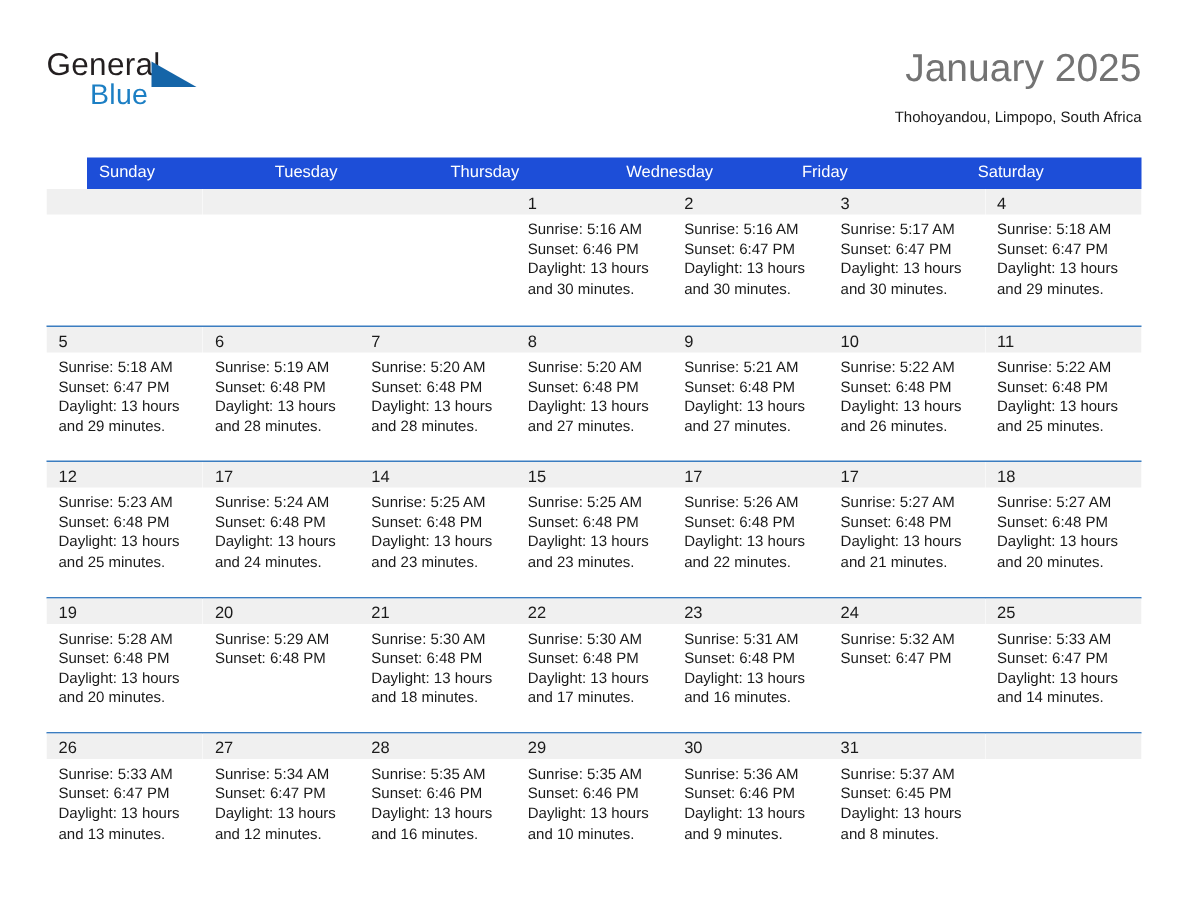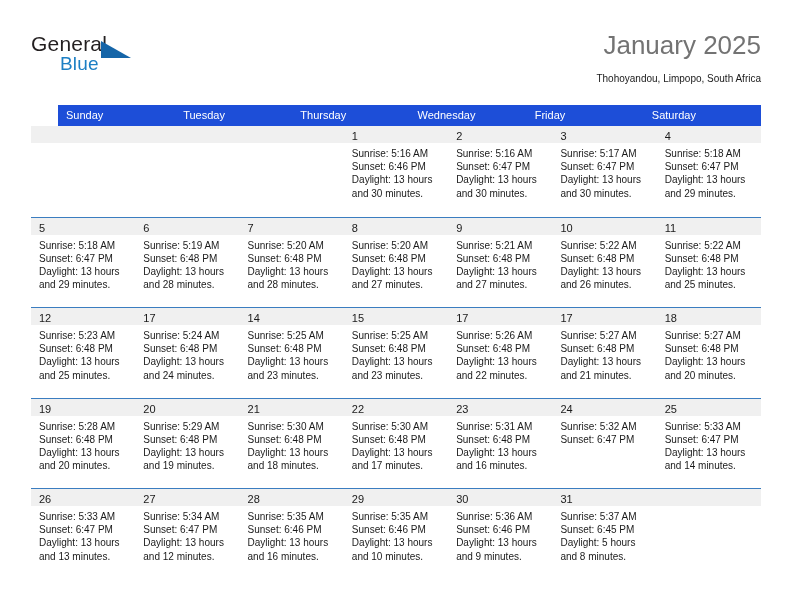--- a/index.html
+++ b/index.html
@@ -342,21 +342,20 @@
               <div>Sunrise: 5:28 AM</div>
               <div>Sunset: 6:48 PM</div>
               <div class="wrap">Daylight: 13 hours and 20 minutes.</div>
             </div>
           </div>
           <div class="day">
             <div class="day-numband"><span class="day-num">20</span></div>
             <div class="day-info">
               <div>Sunrise: 5:29 AM</div>
               <div>Sunset: 6:48 PM</div>
-              <div class="wrap">Daylight: 13 hours and 19 minutes.</div>
             </div>
           </div>
           <div class="day">
             <div class="day-numband"><span class="day-num">21</span></div>
             <div class="day-info">
               <div>Sunrise: 5:30 AM</div>
               <div>Sunset: 6:48 PM</div>
               <div class="wrap">Daylight: 13 hours and 18 minutes.</div>
             </div>
           </div>
@@ -431,21 +430,21 @@
               <div>Sunrise: 5:36 AM</div>
               <div>Sunset: 6:46 PM</div>
               <div class="wrap">Daylight: 13 hours and 9 minutes.</div>
             </div>
           </div>
           <div class="day">
             <div class="day-numband"><span class="day-num">31</span></div>
             <div class="day-info">
               <div>Sunrise: 5:37 AM</div>
               <div>Sunset: 6:45 PM</div>
-              <div class="wrap">Daylight: 5 hours and 8 minutes.</div>
+              <div class="wrap">Daylight: 13 hours and 8 minutes.</div>
             </div>
           </div>
           <div class="day empty">
             <div class="day-numband"><span class="day-num"></span></div>
           </div>
         </div>
       </div>
   </div>
 
 </div>

